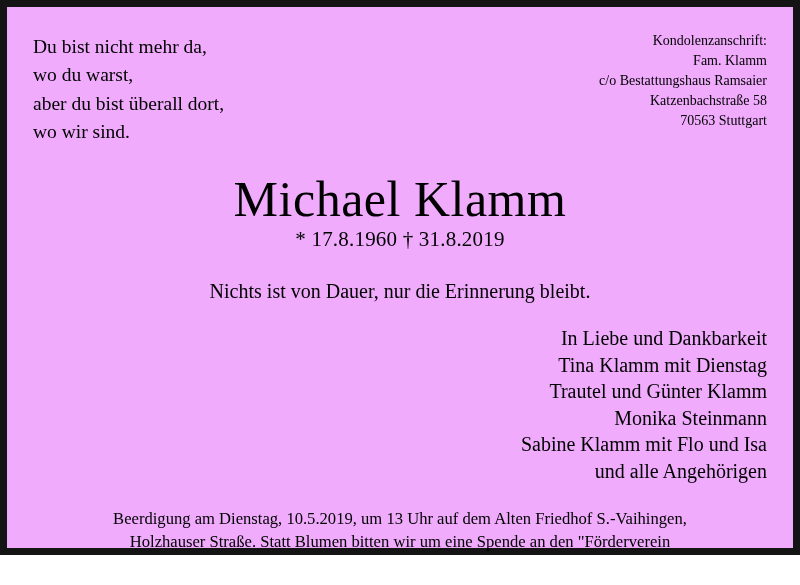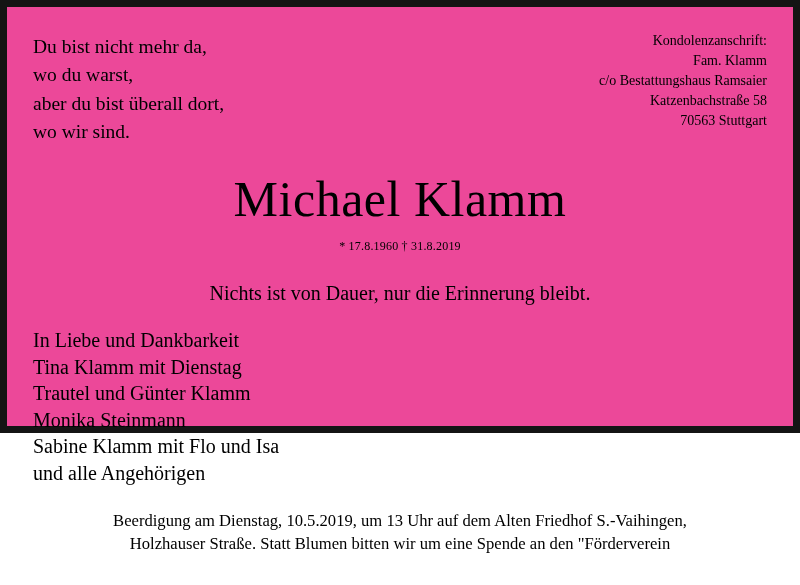--- a/index.html
+++ b/index.html
@@ -11,23 +11,23 @@
     width: 800px;
     height: 585px;
     font-family: "Liberation Serif", serif;
     color: #000000;
     overflow: hidden;
   }
   .obituary {
     position: relative;
     box-sizing: border-box;
     width: 800px;
-    height: 433px;
+    height: 555px;
     border: 7px solid #141414;
-    background: #ec4899;
+    background: #f0abfc;
     padding: 22px 26px 10px 26px;
   }
   .top-row {
     display: flex;
     justify-content: space-between;
     align-items: flex-start;
   }
   .poem {
     font-size: 19.5px;
     line-height: 1.45;
@@ -44,32 +44,31 @@
   }
   .name {
     text-align: center;
     font-size: 50px;
     letter-spacing: 0.5px;
     margin-top: 26px;
     line-height: 1.1;
   }
   .dates {
     text-align: center;
-    font-size: 12px;
-    margin-top: 12px;
+    font-size: 21px;
     letter-spacing: 0.2px;
   }
   .motto {
     text-align: center;
     font-size: 20px;
     margin-top: 28px;
   }
   .family {
     margin-top: 22px;
-    text-align: left;
+    text-align: right;
     font-size: 20px;
     line-height: 1.33;
   }
   .family div {
     margin: 0 auto;
   }
   .footer {
     margin-top: 22px;
     text-align: center;
     font-size: 16.6px;

